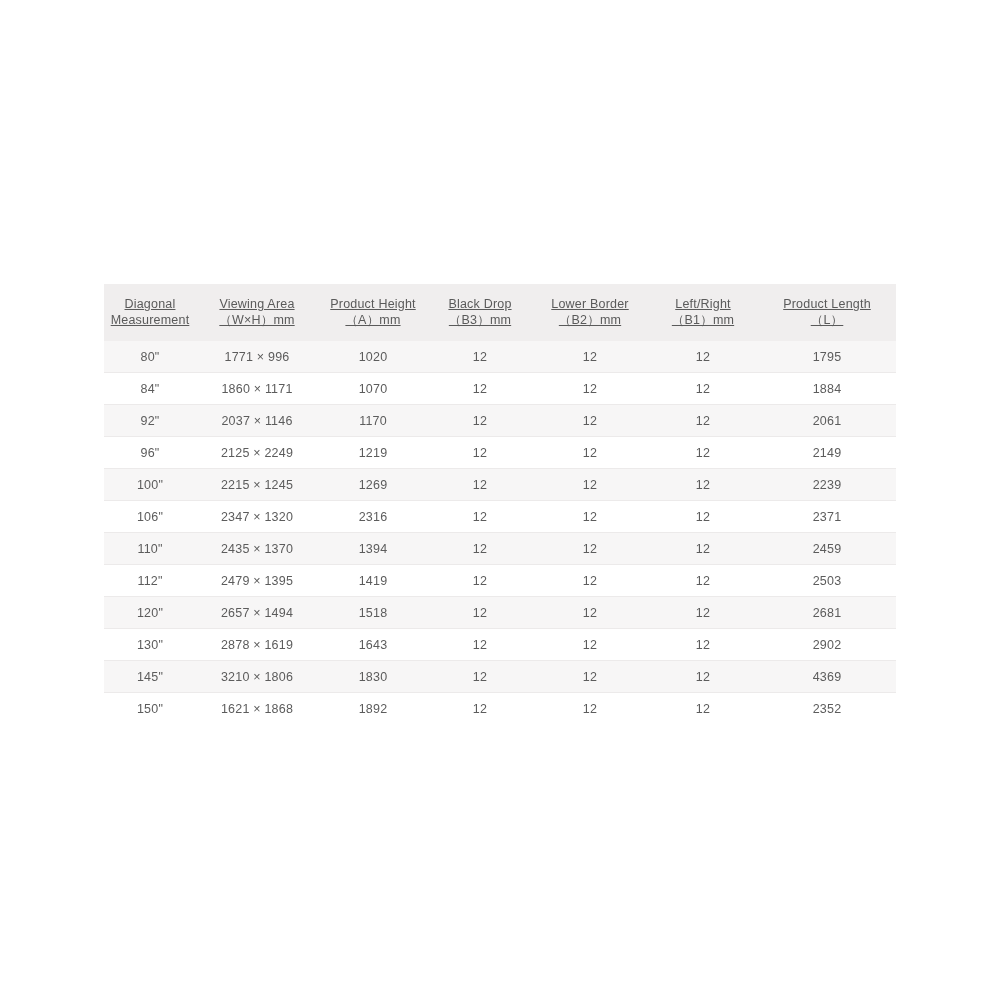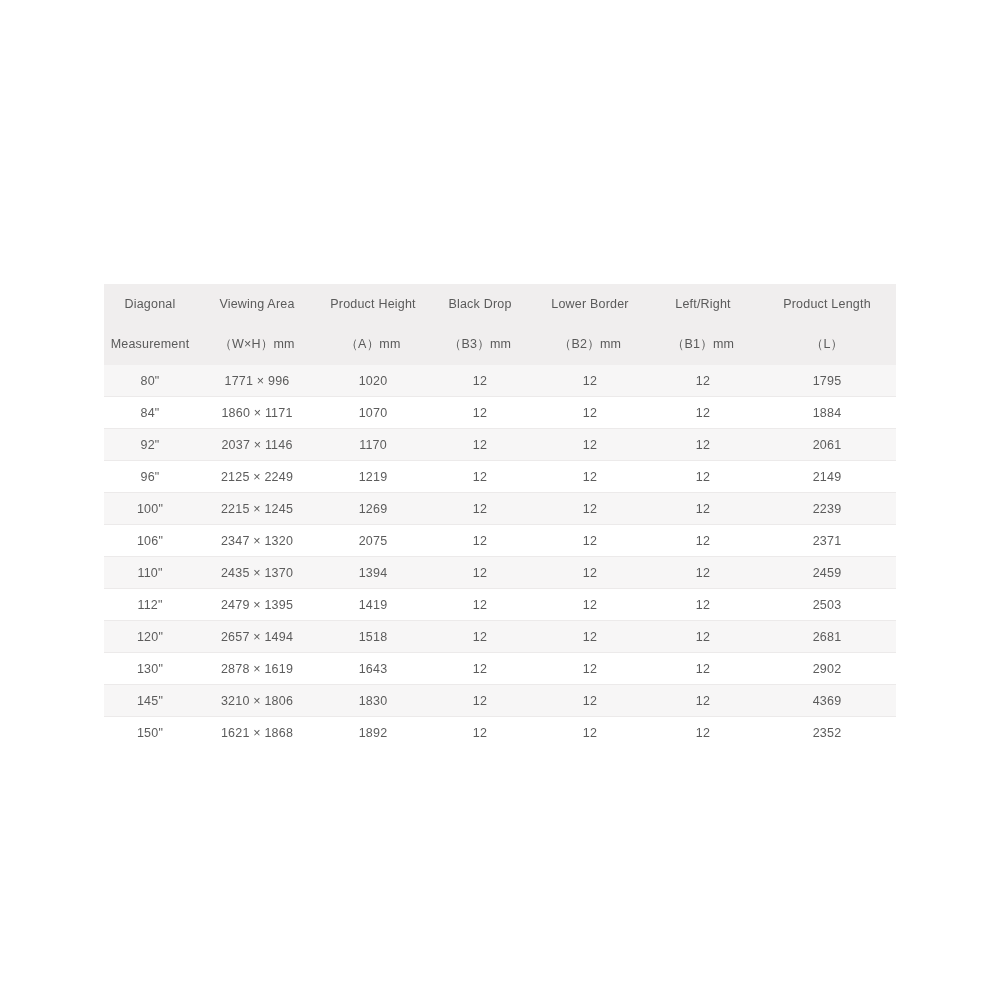--- a/index.html
+++ b/index.html
@@ -36,24 +36,24 @@
     font-weight: normal;
     border: none;
   }
   table.spec thead th {
     background: #f0eeee;
     font-size: 12.5px;
     line-height: 16px;
     padding: 12px 2px 13px 2px;
     letter-spacing: 0.2px;
     color: #5a5a5a;
+    text-decoration: underline;
   }
   table.spec thead th .l2 {
     display: block;
-    margin-top: 24px;
   }
   table.spec tbody td {
     font-size: 12.5px;
     line-height: 16px;
     padding: 7.5px 2px 7.5px 2px;
     letter-spacing: 0.2px;
     color: #5c5c5c;
   }
   table.spec tbody tr.odd td {
     background: #f7f6f6;
@@ -164,21 +164,21 @@
           <td>2215 × 1245</td>
           <td>1269</td>
           <td>12</td>
           <td>12</td>
           <td>12</td>
           <td>2239</td>
         </tr>
         <tr class="even">
           <td>106"</td>
           <td>2347 × 1320</td>
-          <td>2075</td>
+          <td>2316</td>
           <td>12</td>
           <td>12</td>
           <td>12</td>
           <td>2371</td>
         </tr>
         <tr class="odd">
           <td>110"</td>
           <td>2435 × 1370</td>
           <td>1394</td>
           <td>12</td>

